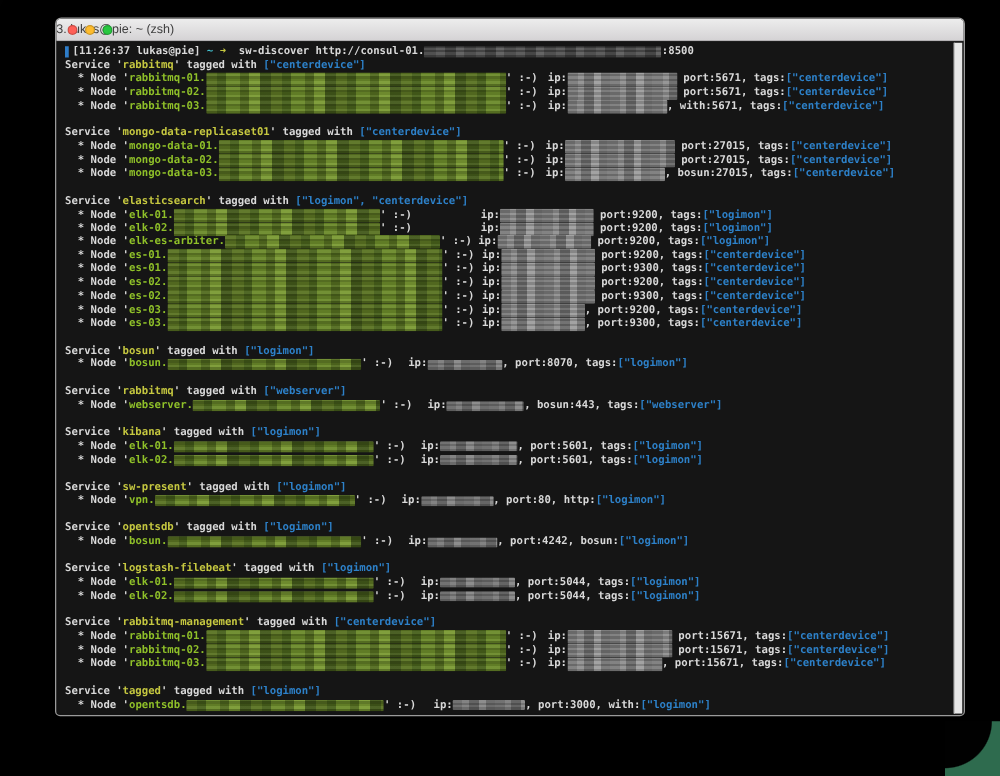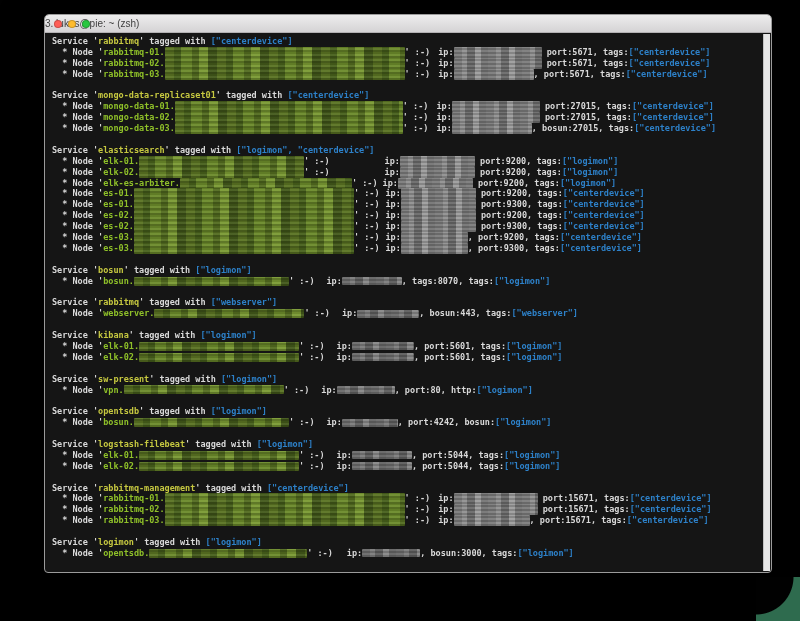--- a/index.html
+++ b/index.html
@@ -77,43 +77,44 @@
   <div class="titlebar">
     <div class="lights">
         <div class="light" style="background: rgb(255, 95, 87);"></div>
         <div class="light" style="background: rgb(254, 188, 46);"></div>
         <div class="light" style="background: rgb(40, 200, 64);"></div>
       </div>
     <div class="title">3. lukas@pie: ~ (zsh)</div>
   </div>
   <div class="content">
     <div>
+        <div class="line"><span class="bar" style="width: 3px;"></span><span class="t">[11:26:37 lukas@pie] </span><span class="cwd">~</span><span class="t"> </span><span class="arrow">➜</span><span class="t">  sw-discover http://consul-01.</span><span class="redact url" style="width: 190px;"></span><span class="t">:8500</span></div>
         <div class="line"><span class="t">Service '</span><span class="svc">rabbitmq</span><span class="t">' tagged with </span><span class="tag">["centerdevice"]</span></div>
         <div class="line"><span class="t">  * Node '</span><span class="node">rabbitmq-01.</span><span class="redact host" style="width: 240px;"></span><span class="t">' :-)</span><span class="gap" style="width: 8px;"></span><span class="t">ip:</span><span class="redact ip" style="width: 88px;"></span><span class="t"> port:5671, tags:</span><span class="tag">["centerdevice"]</span></div>
         <div class="line"><span class="t">  * Node '</span><span class="node">rabbitmq-02.</span><span class="redact host" style="width: 240px;"></span><span class="t">' :-)</span><span class="gap" style="width: 8px;"></span><span class="t">ip:</span><span class="redact ip" style="width: 88px;"></span><span class="t"> port:5671, tags:</span><span class="tag">["centerdevice"]</span></div>
-        <div class="line"><span class="t">  * Node '</span><span class="node">rabbitmq-03.</span><span class="redact host" style="width: 240px;"></span><span class="t">' :-)</span><span class="gap" style="width: 8px;"></span><span class="t">ip:</span><span class="redact ip" style="width: 80px;"></span><span class="t">, port:5671, tags:</span><span class="tag">["centerdevice"]</span></div>
+        <div class="line"><span class="t">  * Node '</span><span class="node">rabbitmq-03.</span><span class="redact host" style="width: 240px;"></span><span class="t">' :-)</span><span class="gap" style="width: 8px;"></span><span class="t">ip:</span><span class="redact ip" style="width: 80px;"></span><span class="t">, with:5671, tags:</span><span class="tag">["centerdevice"]</span></div>
         <div class="line"></div>
         <div class="line"><span class="t">Service '</span><span class="svc">mongo-data-replicaset01</span><span class="t">' tagged with </span><span class="tag">["centerdevice"]</span></div>
         <div class="line"><span class="t">  * Node '</span><span class="node">mongo-data-01.</span><span class="redact host" style="width: 228px;"></span><span class="t">' :-)</span><span class="gap" style="width: 8px;"></span><span class="t">ip:</span><span class="redact ip" style="width: 88px;"></span><span class="t"> port:27015, tags:</span><span class="tag">["centerdevice"]</span></div>
         <div class="line"><span class="t">  * Node '</span><span class="node">mongo-data-02.</span><span class="redact host" style="width: 228px;"></span><span class="t">' :-)</span><span class="gap" style="width: 8px;"></span><span class="t">ip:</span><span class="redact ip" style="width: 88px;"></span><span class="t"> port:27015, tags:</span><span class="tag">["centerdevice"]</span></div>
         <div class="line"><span class="t">  * Node '</span><span class="node">mongo-data-03.</span><span class="redact host" style="width: 228px;"></span><span class="t">' :-)</span><span class="gap" style="width: 8px;"></span><span class="t">ip:</span><span class="redact ip" style="width: 80px;"></span><span class="t">, bosun:27015, tags:</span><span class="tag">["centerdevice"]</span></div>
         <div class="line"></div>
         <div class="line"><span class="t">Service '</span><span class="svc">elasticsearch</span><span class="t">' tagged with </span><span class="tag">["logimon", "centerdevice"]</span></div>
         <div class="line"><span class="t">  * Node '</span><span class="node">elk-01.</span><span class="redact host" style="width: 165px;"></span><span class="t">' :-)</span><span class="gap" style="width: 55px;"></span><span class="t">ip:</span><span class="redact ip" style="width: 75px;"></span><span class="t"> port:9200, tags:</span><span class="tag">["logimon"]</span></div>
         <div class="line"><span class="t">  * Node '</span><span class="node">elk-02.</span><span class="redact host" style="width: 165px;"></span><span class="t">' :-)</span><span class="gap" style="width: 55px;"></span><span class="t">ip:</span><span class="redact ip" style="width: 75px;"></span><span class="t"> port:9200, tags:</span><span class="tag">["logimon"]</span></div>
         <div class="line"><span class="t">  * Node '</span><span class="node">elk-es-arbiter.</span><span class="redact host" style="width: 172px;"></span><span class="t">' :-)</span><span class="gap" style="width: 5px;"></span><span class="t">ip:</span><span class="redact ip" style="width: 75px;"></span><span class="t"> port:9200, tags:</span><span class="tag">["logimon"]</span></div>
         <div class="line"><span class="t">  * Node '</span><span class="node">es-01.</span><span class="redact host" style="width: 220px;"></span><span class="t">' :-)</span><span class="gap" style="width: 6px;"></span><span class="t">ip:</span><span class="redact ip" style="width: 75px;"></span><span class="t"> port:9200, tags:</span><span class="tag">["centerdevice"]</span></div>
         <div class="line"><span class="t">  * Node '</span><span class="node">es-01.</span><span class="redact host" style="width: 220px;"></span><span class="t">' :-)</span><span class="gap" style="width: 6px;"></span><span class="t">ip:</span><span class="redact ip" style="width: 75px;"></span><span class="t"> port:9300, tags:</span><span class="tag">["centerdevice"]</span></div>
         <div class="line"><span class="t">  * Node '</span><span class="node">es-02.</span><span class="redact host" style="width: 220px;"></span><span class="t">' :-)</span><span class="gap" style="width: 6px;"></span><span class="t">ip:</span><span class="redact ip" style="width: 75px;"></span><span class="t"> port:9200, tags:</span><span class="tag">["centerdevice"]</span></div>
         <div class="line"><span class="t">  * Node '</span><span class="node">es-02.</span><span class="redact host" style="width: 220px;"></span><span class="t">' :-)</span><span class="gap" style="width: 6px;"></span><span class="t">ip:</span><span class="redact ip" style="width: 75px;"></span><span class="t"> port:9300, tags:</span><span class="tag">["centerdevice"]</span></div>
         <div class="line"><span class="t">  * Node '</span><span class="node">es-03.</span><span class="redact host" style="width: 220px;"></span><span class="t">' :-)</span><span class="gap" style="width: 6px;"></span><span class="t">ip:</span><span class="redact ip" style="width: 67px;"></span><span class="t">, port:9200, tags:</span><span class="tag">["centerdevice"]</span></div>
         <div class="line"><span class="t">  * Node '</span><span class="node">es-03.</span><span class="redact host" style="width: 220px;"></span><span class="t">' :-)</span><span class="gap" style="width: 6px;"></span><span class="t">ip:</span><span class="redact ip" style="width: 67px;"></span><span class="t">, port:9300, tags:</span><span class="tag">["centerdevice"]</span></div>
         <div class="line"></div>
         <div class="line"><span class="t">Service '</span><span class="svc">bosun</span><span class="t">' tagged with </span><span class="tag">["logimon"]</span></div>
-        <div class="line"><span class="t">  * Node '</span><span class="node">bosun.</span><span class="redact host sm" style="width: 155px;"></span><span class="t">' :-)</span><span class="gap" style="width: 12px;"></span><span class="t">ip:</span><span class="redact ip sm" style="width: 60px;"></span><span class="t">, tags:8070, tags:</span><span class="tag">["logimon"]</span></div>
+        <div class="line"><span class="t">  * Node '</span><span class="node">bosun.</span><span class="redact host sm" style="width: 155px;"></span><span class="t">' :-)</span><span class="gap" style="width: 12px;"></span><span class="t">ip:</span><span class="redact ip sm" style="width: 60px;"></span><span class="t">, port:8070, tags:</span><span class="tag">["logimon"]</span></div>
         <div class="line"></div>
         <div class="line"><span class="t">Service '</span><span class="svc">rabbitmq</span><span class="t">' tagged with </span><span class="tag">["webserver"]</span></div>
         <div class="line"><span class="t">  * Node '</span><span class="node">webserver.</span><span class="redact host sm" style="width: 150px;"></span><span class="t">' :-)</span><span class="gap" style="width: 12px;"></span><span class="t">ip:</span><span class="redact ip sm" style="width: 62px;"></span><span class="t">, bosun:443, tags:</span><span class="tag">["webserver"]</span></div>
         <div class="line"></div>
         <div class="line"><span class="t">Service '</span><span class="svc">kibana</span><span class="t">' tagged with </span><span class="tag">["logimon"]</span></div>
         <div class="line"><span class="t">  * Node '</span><span class="node">elk-01.</span><span class="redact host sm" style="width: 160px;"></span><span class="t">' :-)</span><span class="gap" style="width: 12px;"></span><span class="t">ip:</span><span class="redact ip sm" style="width: 62px;"></span><span class="t">, port:5601, tags:</span><span class="tag">["logimon"]</span></div>
         <div class="line"><span class="t">  * Node '</span><span class="node">elk-02.</span><span class="redact host sm" style="width: 160px;"></span><span class="t">' :-)</span><span class="gap" style="width: 12px;"></span><span class="t">ip:</span><span class="redact ip sm" style="width: 62px;"></span><span class="t">, port:5601, tags:</span><span class="tag">["logimon"]</span></div>
         <div class="line"></div>
         <div class="line"><span class="t">Service '</span><span class="svc">sw-present</span><span class="t">' tagged with </span><span class="tag">["logimon"]</span></div>
         <div class="line"><span class="t">  * Node '</span><span class="node">vpn.</span><span class="redact host sm" style="width: 160px;"></span><span class="t">' :-)</span><span class="gap" style="width: 12px;"></span><span class="t">ip:</span><span class="redact ip sm" style="width: 58px;"></span><span class="t">, port:80, http:</span><span class="tag">["logimon"]</span></div>
@@ -123,20 +124,20 @@
         <div class="line"></div>
         <div class="line"><span class="t">Service '</span><span class="svc">logstash-filebeat</span><span class="t">' tagged with </span><span class="tag">["logimon"]</span></div>
         <div class="line"><span class="t">  * Node '</span><span class="node">elk-01.</span><span class="redact host sm" style="width: 160px;"></span><span class="t">' :-)</span><span class="gap" style="width: 12px;"></span><span class="t">ip:</span><span class="redact ip sm" style="width: 60px;"></span><span class="t">, port:5044, tags:</span><span class="tag">["logimon"]</span></div>
         <div class="line"><span class="t">  * Node '</span><span class="node">elk-02.</span><span class="redact host sm" style="width: 160px;"></span><span class="t">' :-)</span><span class="gap" style="width: 12px;"></span><span class="t">ip:</span><span class="redact ip sm" style="width: 60px;"></span><span class="t">, port:5044, tags:</span><span class="tag">["logimon"]</span></div>
         <div class="line"></div>
         <div class="line"><span class="t">Service '</span><span class="svc">rabbitmq-management</span><span class="t">' tagged with </span><span class="tag">["centerdevice"]</span></div>
         <div class="line"><span class="t">  * Node '</span><span class="node">rabbitmq-01.</span><span class="redact host" style="width: 240px;"></span><span class="t">' :-)</span><span class="gap" style="width: 8px;"></span><span class="t">ip:</span><span class="redact ip" style="width: 84px;"></span><span class="t"> port:15671, tags:</span><span class="tag">["centerdevice"]</span></div>
         <div class="line"><span class="t">  * Node '</span><span class="node">rabbitmq-02.</span><span class="redact host" style="width: 240px;"></span><span class="t">' :-)</span><span class="gap" style="width: 8px;"></span><span class="t">ip:</span><span class="redact ip" style="width: 84px;"></span><span class="t"> port:15671, tags:</span><span class="tag">["centerdevice"]</span></div>
         <div class="line"><span class="t">  * Node '</span><span class="node">rabbitmq-03.</span><span class="redact host" style="width: 240px;"></span><span class="t">' :-)</span><span class="gap" style="width: 8px;"></span><span class="t">ip:</span><span class="redact ip" style="width: 76px;"></span><span class="t">, port:15671, tags:</span><span class="tag">["centerdevice"]</span></div>
         <div class="line"></div>
-        <div class="line"><span class="t">Service '</span><span class="svc">logimon</span><span class="t">' tagged with </span><span class="tag">["logimon"]</span></div>
-        <div class="line"><span class="t">  * Node '</span><span class="node">opentsdb.</span><span class="redact host sm" style="width: 158px;"></span><span class="t">' :-)</span><span class="gap" style="width: 14px;"></span><span class="t">ip:</span><span class="redact ip sm" style="width: 58px;"></span><span class="t">, bosun:3000, tags:</span><span class="tag">["logimon"]</span></div>
+        <div class="line"><span class="t">Service '</span><span class="svc">tagged</span><span class="t">' tagged with </span><span class="tag">["logimon"]</span></div>
+        <div class="line"><span class="t">  * Node '</span><span class="node">opentsdb.</span><span class="redact host sm" style="width: 158px;"></span><span class="t">' :-)</span><span class="gap" style="width: 14px;"></span><span class="t">ip:</span><span class="redact ip sm" style="width: 58px;"></span><span class="t">, port:3000, with:</span><span class="tag">["logimon"]</span></div>
         <div class="line"></div>
       </div>
     <div class="scrollbar"></div>
   </div>
 </div>
 <div class="corner-wallpaper"></div>
 
 </body></html>

